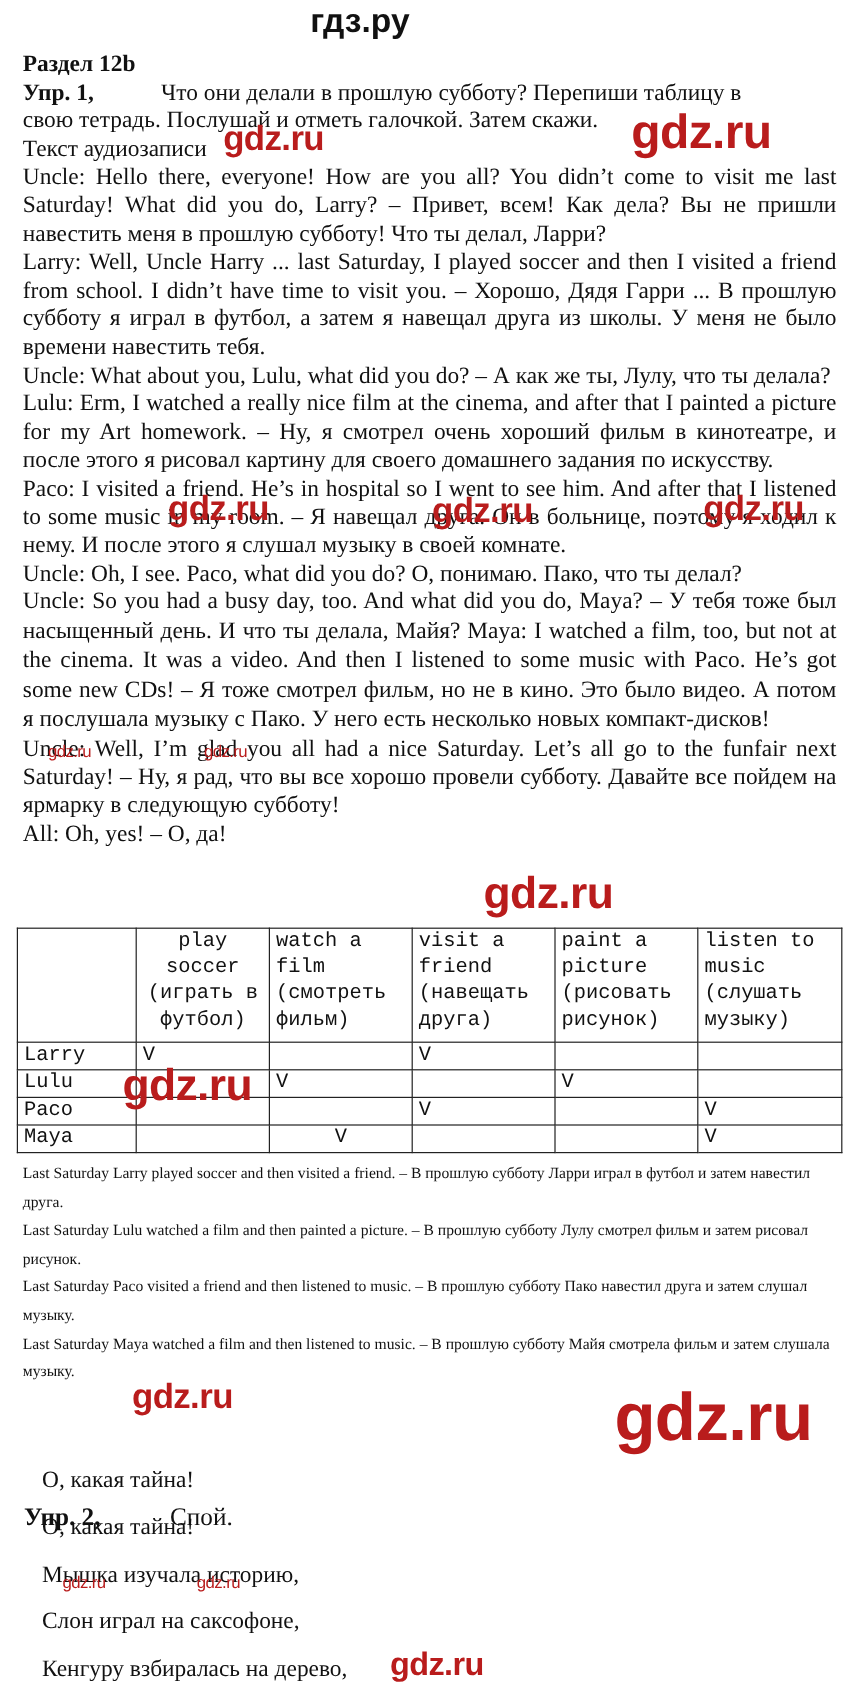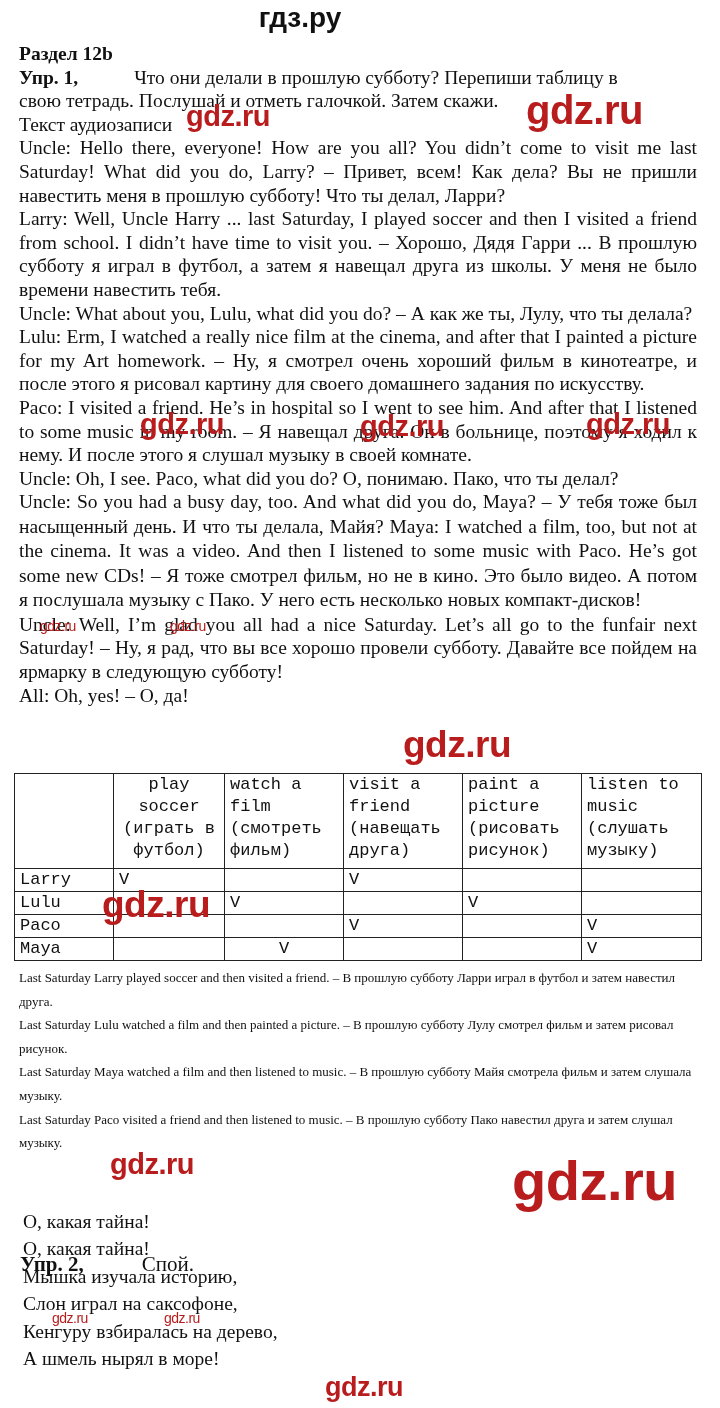--- a/index.html
+++ b/index.html
@@ -8,21 +8,21 @@
   .wm { font-family:Liberation Sans, sans-serif; font-weight:bold; color:#b91c1c; position:absolute; letter-spacing:-0.5px; }
   .site-title { position:absolute; top:2px; left:0; width:600px; text-align:center; font-family:"Liberation Sans", sans-serif; font-weight:bold; font-size:28px; }
   .doc { position:absolute; left:19px; top:42px; width:678px; font-family:"Liberation Serif", serif; font-size:19.5px; line-height:23.6px; }
   .doc p { margin:0; text-align:justify; }
   .b { font-weight:bold; }
   .table { position:absolute; left:14px; top:773px; border-collapse:collapse; font-family:Liberation Mono, monospace; font-size:17px; line-height:22px; }
   .table td, .table th { border:1.5px solid #222; padding:0 5px; vertical-align:top; font-weight:normal; text-align:left; }
   .after { position:absolute; left:19px; top:966px; width:690px; font-family:"Liberation Serif", serif; font-size:13px; line-height:23.6px; }
   .after p { margin:0; }
   .song { position:absolute; left:19px; top:1206px; font-family:"Liberation Serif", serif; font-size:19.5px; line-height:23.4px; }
-  .song p { margin:4px; }
+  .song p { margin:16px; }
 </style>
 </head>
 <body>
 
 <div class="site-title">гдз.ру</div>
 
 <div class="doc">
   <p class="b">Раздел 12b</p>
   <p>
     <span class="b">Упр. 1,</span><span style="display:inline-block;width:56px"></span><span>Что они делали в прошлую субботу? Перепиши таблицу в</span><br>
@@ -81,22 +81,22 @@
     <td></td>
     <td></td>
     <td>V</td>
   </tr>
 </tbody>
   </table>
 
 <div class="after">
   <p>Last Saturday Larry played soccer and then visited a friend. – В прошлую субботу Ларри играл в футбол и затем навестил друга.</p>
   <p>Last Saturday Lulu watched a film and then painted a picture. – В прошлую субботу Лулу смотрел фильм и затем рисовал рисунок.</p>
+  <p>Last Saturday Paco visited a friend and then listened to music. – В прошлую субботу Пако навестил друга и затем слушал музыку.</p>
   <p>Last Saturday Maya watched a film and then listened to music. – В прошлую субботу Майя смотрела фильм и затем слушала музыку.</p>
-  <p>Last Saturday Paco visited a friend and then listened to music. – В прошлую субботу Пако навестил друга и затем слушал музыку.</p>
 </div>
 
 <div class="serif" style="position:absolute;left:20px;top:1252px;font-size:21px">
   <span class="b">Упр. 2,</span><span style="display:inline-block;width:58px"></span><span>Спой.</span>
 </div>
 
 <div class="song">
   <p>О, какая тайна!</p>
   <p>О, какая тайна!</p>
   <p>Мышка изучала историю,</p>

